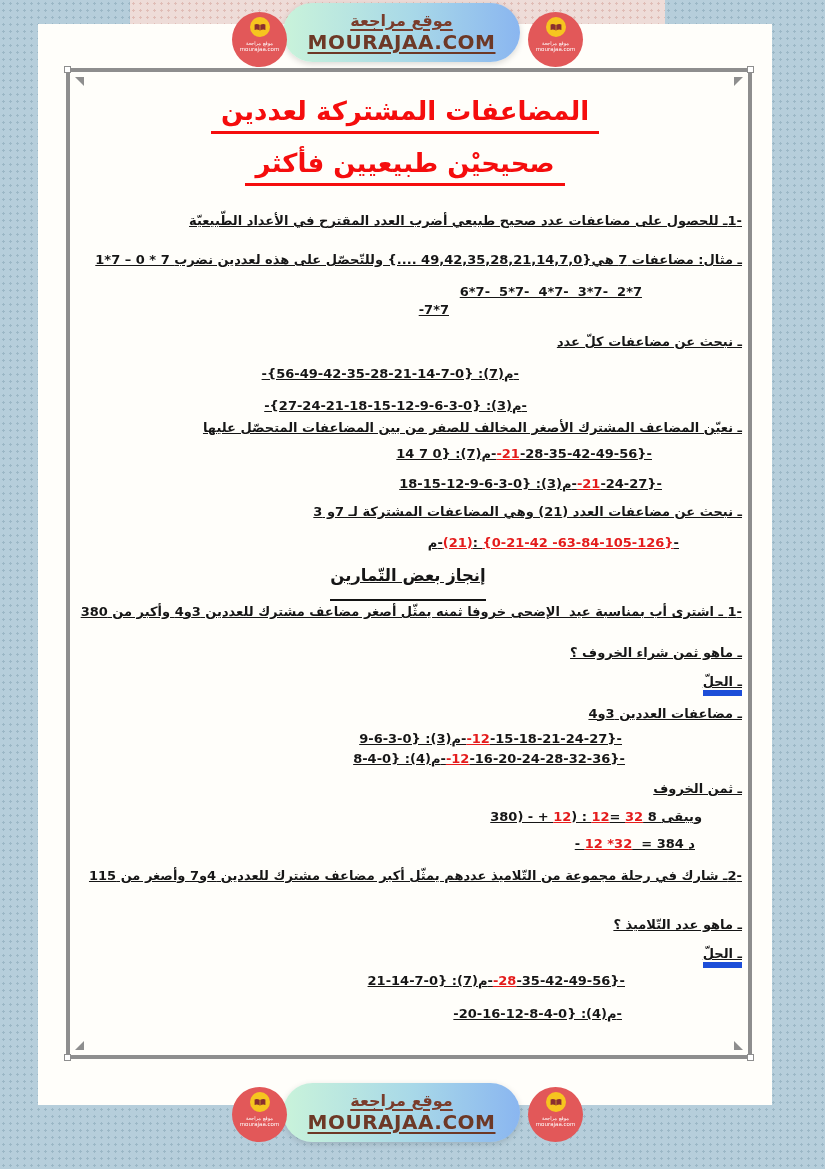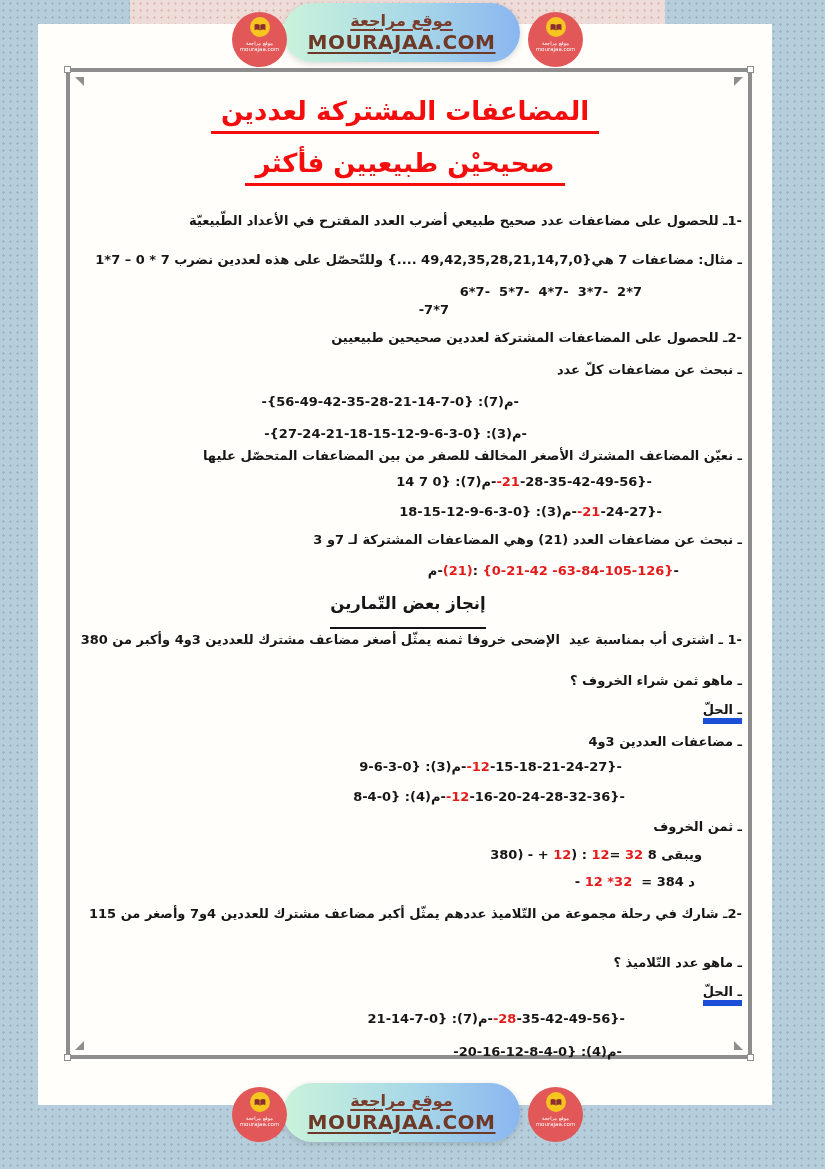--- a/index.html
+++ b/index.html
@@ -39,21 +39,21 @@
   .logo-txt2 { font-size:5.5px; color:#ffffff; }
 
   
   .doc-title { position:absolute; left:0; right:0; text-align:center; z-index:2; }
   .doc-title span { display:inline-block; font-size:26px; font-weight:bold; color:#f50d0d;
     border-bottom:3px solid #f50d0d; padding:0 10px 5px; }
   .t1 { top:72px; } .t2 { top:124px; }
   .content { position:absolute; left:36px; right:30px; top:187px; }
   .line { direction:ltr; text-align:right; white-space:nowrap; height:20px; line-height:20px;
     font-size:13px; font-weight:bold; color:#161616; }
-  .seg { unicode-bidi:isolate; white-space:pre; }
+  .seg { unicode-bidi:isolate; white-space:pre;text-decoration:underline; }
   .seg.red { color:#e41b1b; }
   .seg.u { border-bottom:6px solid #1d4ed8; padding-bottom:1px; }
   .line.heading { text-align:center; height:26px; line-height:26px; }
   .line.heading .seg { font-size:16.5px; border-bottom:2px solid #141414; padding-bottom:14px; }
 </style>
 </head>
 <body>
 
 <div class="canvas">
 
@@ -76,36 +76,35 @@
     </div>
     <div class="doc-title t2">
       <span>صحيحيْن طبيعيين فأكثر</span>
     </div>
 
     <div class="content">
         <div class="line" style="margin-top: 0px; padding-right: 0px;"><span class="seg" dir="rtl">-1ـ للحصول على مضاعفات عدد صحيح طبيعي أضرب العدد المقترح في الأعداد الطّبيعيّة</span></div>
         <div class="line" style="margin-top: 19px; padding-right: 0px;"><span class="seg" dir="ltr">1*7 – 0 * 7 </span><span class="seg" dir="rtl">وللتّحصّل على هذه لعددين نضرب</span><span class="seg" dir="ltr"> {.... 49,42,35,28,21,14,7,0}</span><span class="seg" dir="rtl">ـ مثال: مضاعفات 7 هي</span></div>
         <div class="line" style="margin-top: 12px; padding-right: 100px;"><span class="seg" dir="ltr">6*7-  5*7-  4*7-  3*7-  2*7</span></div>
         <div class="line" style="margin-top: -2px; padding-right: 293px;"><span class="seg" dir="ltr">-7*7</span></div>
-        <div class="line" style="margin-top: 8px; padding-right: 0px;"><span class="seg" dir="rtl">-2ـ للحصول على المضاعفات المشتركة لعددين صحيحين طبيعيين</span></div>
         <div class="line" style="margin-top: 12px; padding-right: 0px;"><span class="seg" dir="rtl">ـ نبحث عن مضاعفات كلّ عدد</span></div>
         <div class="line" style="margin-top: 12px; padding-right: 223px;"><span class="seg" dir="ltr">-{56-49-42-35-28-21-14-7-0} :(7)م-</span></div>
         <div class="line" style="margin-top: 12px; padding-right: 215px;"><span class="seg" dir="ltr">-{27-24-21-18-15-12-9-6-3-0} :(3)م-</span></div>
         <div class="line" style="margin-top: 2px; padding-right: 0px;"><span class="seg" dir="rtl">ـ نعيّن المضاعف المشترك الأصغر المخالف للصفر من بين المضاعفات المتحصّل عليها</span></div>
         <div class="line" style="margin-top: 6px; padding-right: 90px;"><span class="seg" dir="ltr">14 7 0} :(7)م-</span><span class="seg red" dir="ltr">-21</span><span class="seg" dir="ltr">-28-35-42-49-56}-</span></div>
         <div class="line" style="margin-top: 10px; padding-right: 80px;"><span class="seg" dir="ltr">18-15-12-9-6-3-0} :(3)م-</span><span class="seg red" dir="ltr">-21</span><span class="seg" dir="ltr">-24-27}-</span></div>
         <div class="line" style="margin-top: 8px; padding-right: 0px;"><span class="seg" dir="rtl">ـ نبحث عن مضاعفات العدد (21) وهي المضاعفات المشتركة لـ 7و 3</span></div>
         <div class="line" style="margin-top: 11px; padding-right: 63px;"><span class="seg" dir="ltr">م-</span><span class="seg red" dir="ltr">(21)</span><span class="seg" dir="ltr">: </span><span class="seg red" dir="ltr">{0-21-42 -63-84-105-126}</span><span class="seg" dir="ltr">-</span></div>
         <div class="line heading" style="margin-top: 10px; padding-right: 0px;"><span class="seg" dir="rtl">إنجاز بعض التّمارين</span></div>
         <div class="line" style="margin-top: 13px; padding-right: 0px;"><span class="seg" dir="rtl">-1 ـ اشترى أب بمناسبة عيد  الإضحى خروفا ثمنه يمثّل أصغر مضاعف مشترك للعددين 3و4 وأكبر من 380</span></div>
         <div class="line" style="margin-top: 21px; padding-right: 0px;"><span class="seg" dir="rtl">ـ ماهو ثمن شراء الخروف ؟</span></div>
         <div class="line" style="margin-top: 9px; padding-right: 0px;"><span class="seg u" dir="rtl">ـ الحلّ</span></div>
         <div class="line" style="margin-top: 12px; padding-right: 0px;"><span class="seg" dir="rtl">ـ مضاعفات العددين 3و4</span></div>
         <div class="line" style="margin-top: 5px; padding-right: 120px;"><span class="seg" dir="ltr">9-6-3-0} :(3)م-</span><span class="seg red" dir="ltr">-12</span><span class="seg" dir="ltr">-15-18-21-24-27}-</span></div>
-        <div class="line" style="margin-top: 10px; padding-right: 117px;"><span class="seg" dir="ltr">8-4-0} :(4)م-</span><span class="seg red" dir="ltr">-12</span><span class="seg" dir="ltr">-16-20-24-28-32-36}-</span></div>
+        <div class="line" style="padding-right: 117px;"><span class="seg" dir="ltr">8-4-0} :(4)م-</span><span class="seg red" dir="ltr">-12</span><span class="seg" dir="ltr">-16-20-24-28-32-36}-</span></div>
         <div class="line" style="margin-top: 10px; padding-right: 0px;"><span class="seg" dir="rtl">ـ ثمن الخروف</span></div>
         <div class="line" style="margin-top: 8px; padding-right: 40px;"><span class="seg" dir="ltr">380) - + </span><span class="seg red" dir="ltr">12</span><span class="seg" dir="ltr">) : </span><span class="seg red" dir="ltr">12</span><span class="seg" dir="ltr">= </span><span class="seg red" dir="ltr">32</span><span class="seg" dir="ltr"> 8 </span><span class="seg" dir="rtl">ويبقى</span></div>
         <div class="line" style="margin-top: 7px; padding-right: 47px;"><span class="seg" dir="ltr">- </span><span class="seg red" dir="ltr">12 *32</span><span class="seg" dir="ltr">  = 384 </span><span class="seg" dir="rtl">د</span></div>
         <div class="line" style="margin-top: 12px; padding-right: 0px;"><span class="seg" dir="rtl">-2ـ شارك في رحلة مجموعة من التّلاميذ عددهم يمثّل أكبر مضاعف مشترك للعددين 4و7 وأصغر من 115</span></div>
         <div class="line" style="margin-top: 29px; padding-right: 0px; text-align: right;"><span class="seg" dir="rtl">ـ ماهو عدد التّلاميذ ؟</span></div>
         <div class="line" style="margin-top: 9px; padding-right: 0px;"><span class="seg u" dir="rtl">ـ الحلّ</span></div>
         <div class="line" style="margin-top: 7px; padding-right: 117px;"><span class="seg" dir="ltr">21-14-7-0} :(7)م-</span><span class="seg red" dir="ltr">-28</span><span class="seg" dir="ltr">-35-42-49-56}-</span></div>
         <div class="line" style="margin-top: 13px; padding-right: 120px;"><span class="seg" dir="ltr">-20-16-12-8-4-0} :(4)م-</span></div>
       </div>
   </div>

